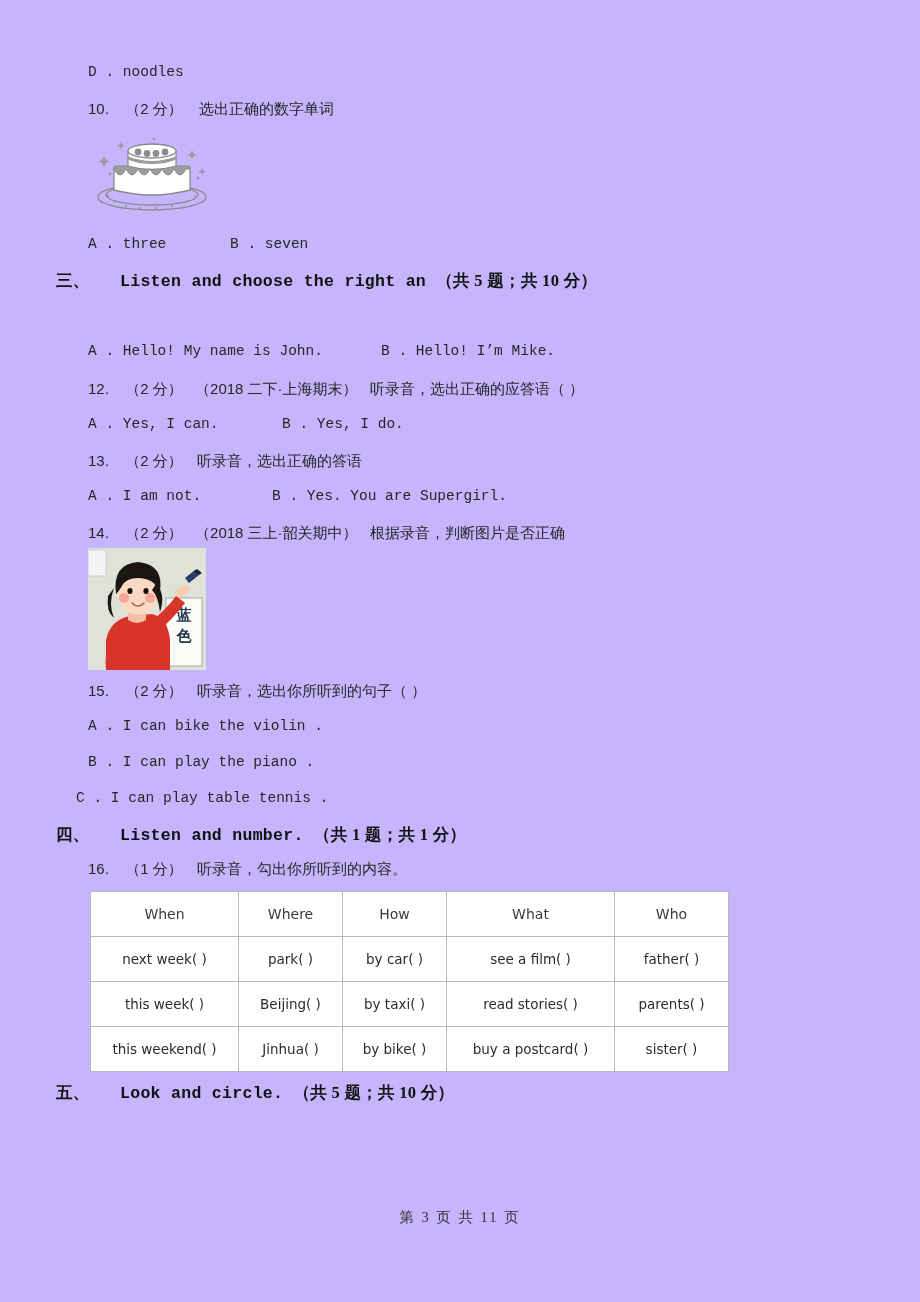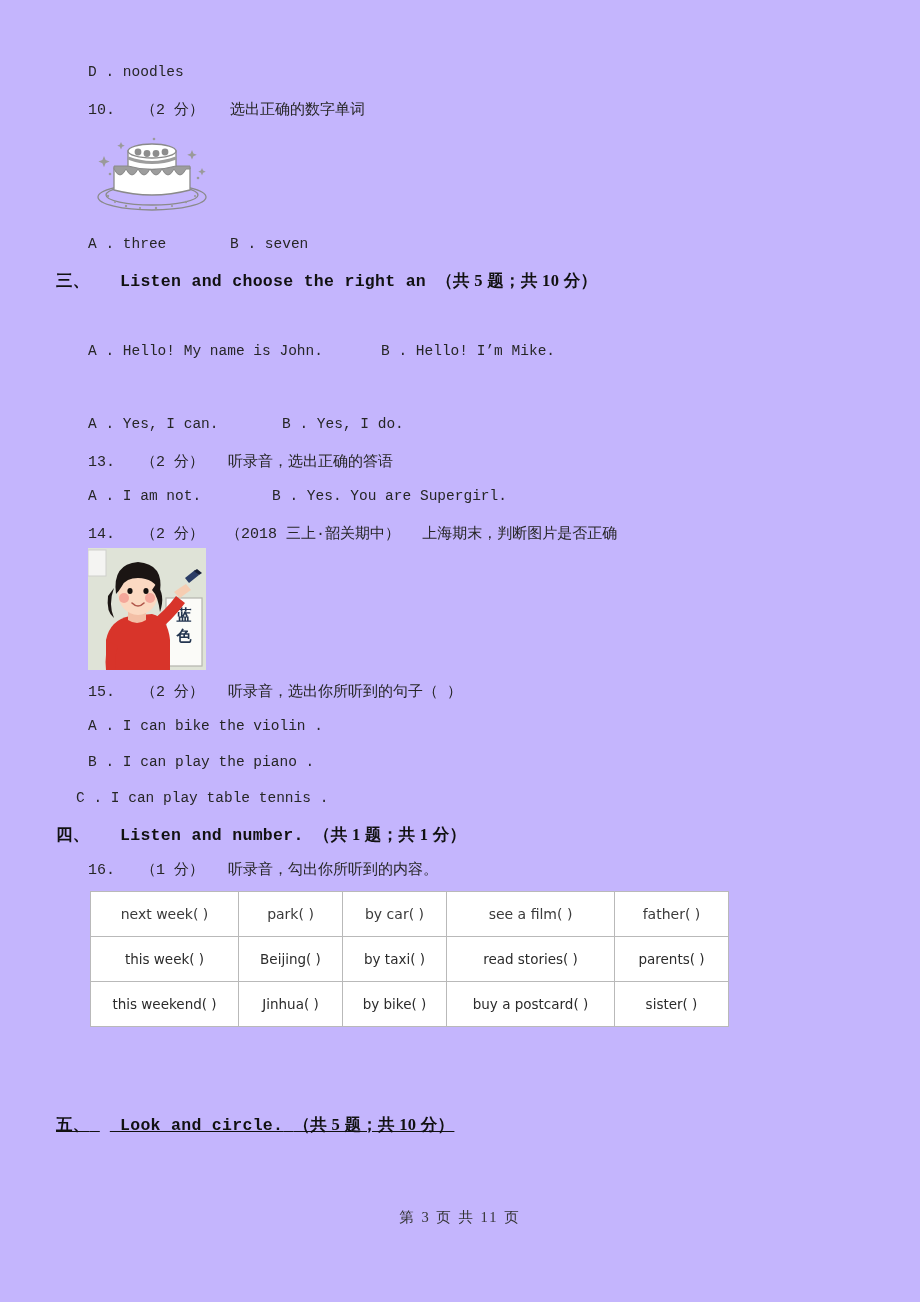--- a/index.html
+++ b/index.html
@@ -28,21 +28,21 @@
     position: absolute;
     white-space: nowrap;
     font-family: "Liberation Mono", "DejaVu Sans Mono", monospace;
     font-size: 14.5px;
     color: #262626;
   }
 
   .qline {
     position: absolute;
     white-space: nowrap;
-    font-family: Liberation Mono, monospace;
+    font-family: Liberation Sans, sans-serif;
     font-size: 15px;
     color: #262626;
   }
 
   .sec-head {
     position: absolute;
     white-space: nowrap;
     font-family: "Liberation Mono", "DejaVu Sans Mono", monospace;
     font-size: 16.5px;
     font-weight: bold;
@@ -185,41 +185,50 @@
   <div class="sec-head" style="left:56px; top:270px;">
     <span class="cn">三、</span>
     <span style="display:inline-block;width:10px"></span>
     <span>Listen and choose the right an</span>
     <span class="cn">（共 5 题；共 10 分）</span>
   </div>
 
   <div class="opt" style="left:88px; top:343px;">A . Hello! My name is John.</div>
   <div class="opt" style="left:381px; top:343px;">B . Hello! I’m Mike.</div>
 
+  <div class="qline" style="left:88px; top:380px;">
+    <span>12.</span>
+    <span style="display:inline-block;width:8px"></span>
+    <span>（2 分）</span>
+    <span style="display:inline-block;width:4px"></span>
+    <span>（2018 二下·上海期末）</span>
+    <span style="display:inline-block;width:4px"></span>
+    <span>听录音，选出正确的应答语（      ）</span>
+  </div>
   <div class="opt" style="left:88px; top:416px;">A . Yes, I can.</div>
   <div class="opt" style="left:282px; top:416px;">B . Yes, I do.</div>
 
   <div class="qline" style="left:88px; top:452px;">
     <span>13.</span>
     <span style="display:inline-block;width:8px"></span>
     <span>（2 分）</span>
     <span style="display:inline-block;width:6px"></span>
     <span>听录音，选出正确的答语</span>
   </div>
   <div class="opt" style="left:88px; top:488px;">A . I am not.</div>
   <div class="opt" style="left:272px; top:488px;">B . Yes. You are Supergirl.</div>
 
   <div class="qline" style="left:88px; top:524px;">
     <span>14.</span>
     <span style="display:inline-block;width:8px"></span>
     <span>（2 分）</span>
     <span style="display:inline-block;width:4px"></span>
     <span>（2018 三上·韶关期中）</span>
     <span style="display:inline-block;width:4px"></span>
-    <span>上海期末，判断图片是否正确</span>
+    <span>根据录音，判断图片是否正确</span>
   </div>
 
   <div class="girl-wrap">
     <svg width="118" height="122" viewBox="0 0 118 122" xmlns="http://www.w3.org/2000/svg">
 
       <rect x="0" y="0" width="118" height="122" fill="#dfe3d7"></rect>
 
       <rect x="0" y="2" width="18" height="26" fill="#f4f4f2" stroke="#cfd0cc" stroke-width="1"></rect>
 
       <rect x="78" y="50" width="36" height="68" fill="#fbfbf8" stroke="#b5b5ae" stroke-width="1.2"></rect>
@@ -283,20 +292,27 @@
 
   <table class="tbl">
     <colgroup>
       <col class="col-when">
         <col class="col-where">
         <col class="col-how">
       <col class="col-what">
         <col class="col-who">
     </colgroup>
     <tbody>
+      <tr>
+        <td>When</td>
+        <td>Where</td>
+        <td>How</td>
+        <td>What</td>
+        <td>Who</td>
+      </tr>
       <tr>
         <td>next week(   )</td>
         <td>park(   )</td>
         <td>by car(   )</td>
         <td>see a film(   )</td>
         <td>father(   )</td>
       </tr>
       <tr>
         <td>this week(   )</td>
         <td>Beijing(   )</td>
@@ -307,21 +323,21 @@
       <tr>
         <td>this weekend(   )</td>
         <td>Jinhua(   )</td>
         <td>by bike(   )</td>
         <td>buy a postcard(   )</td>
         <td>sister(   )</td>
       </tr>
     </tbody>
   </table>
 
-  <div class="sec-head" style="left:56px; top:1114px;text-decoration:underline;">
+  <div class="sec-head" style="left:56px; top:1082px;">
     <span class="cn">五、</span>
     <span style="display:inline-block;width:10px"></span>
     <span>Look and circle.</span>
     <span class="cn">（共 5 题；共 10 分）</span>
   </div>
 
   <div class="footer" style="top:1208px;">第 3 页 共 11 页</div>
 
 </div>
 

